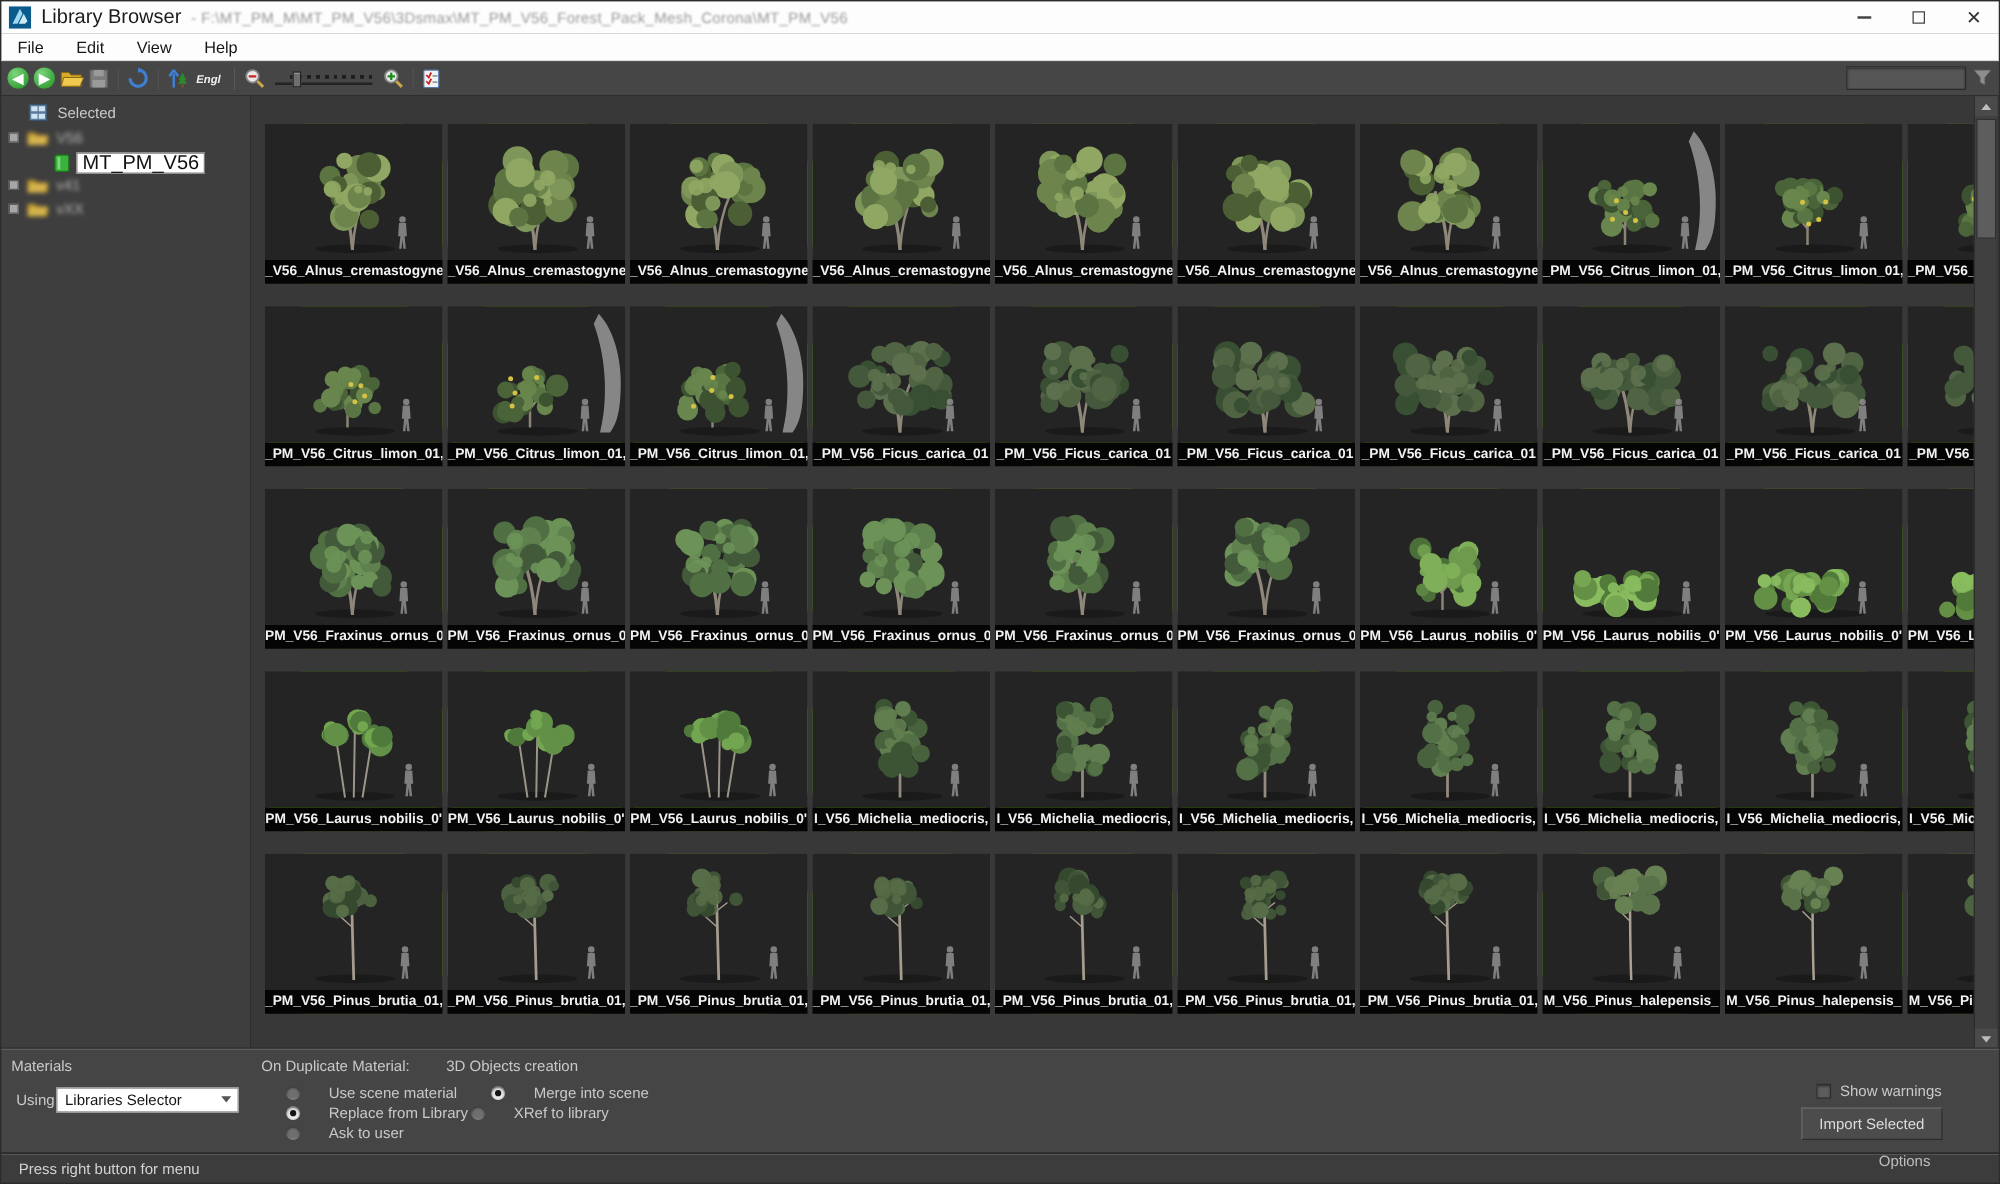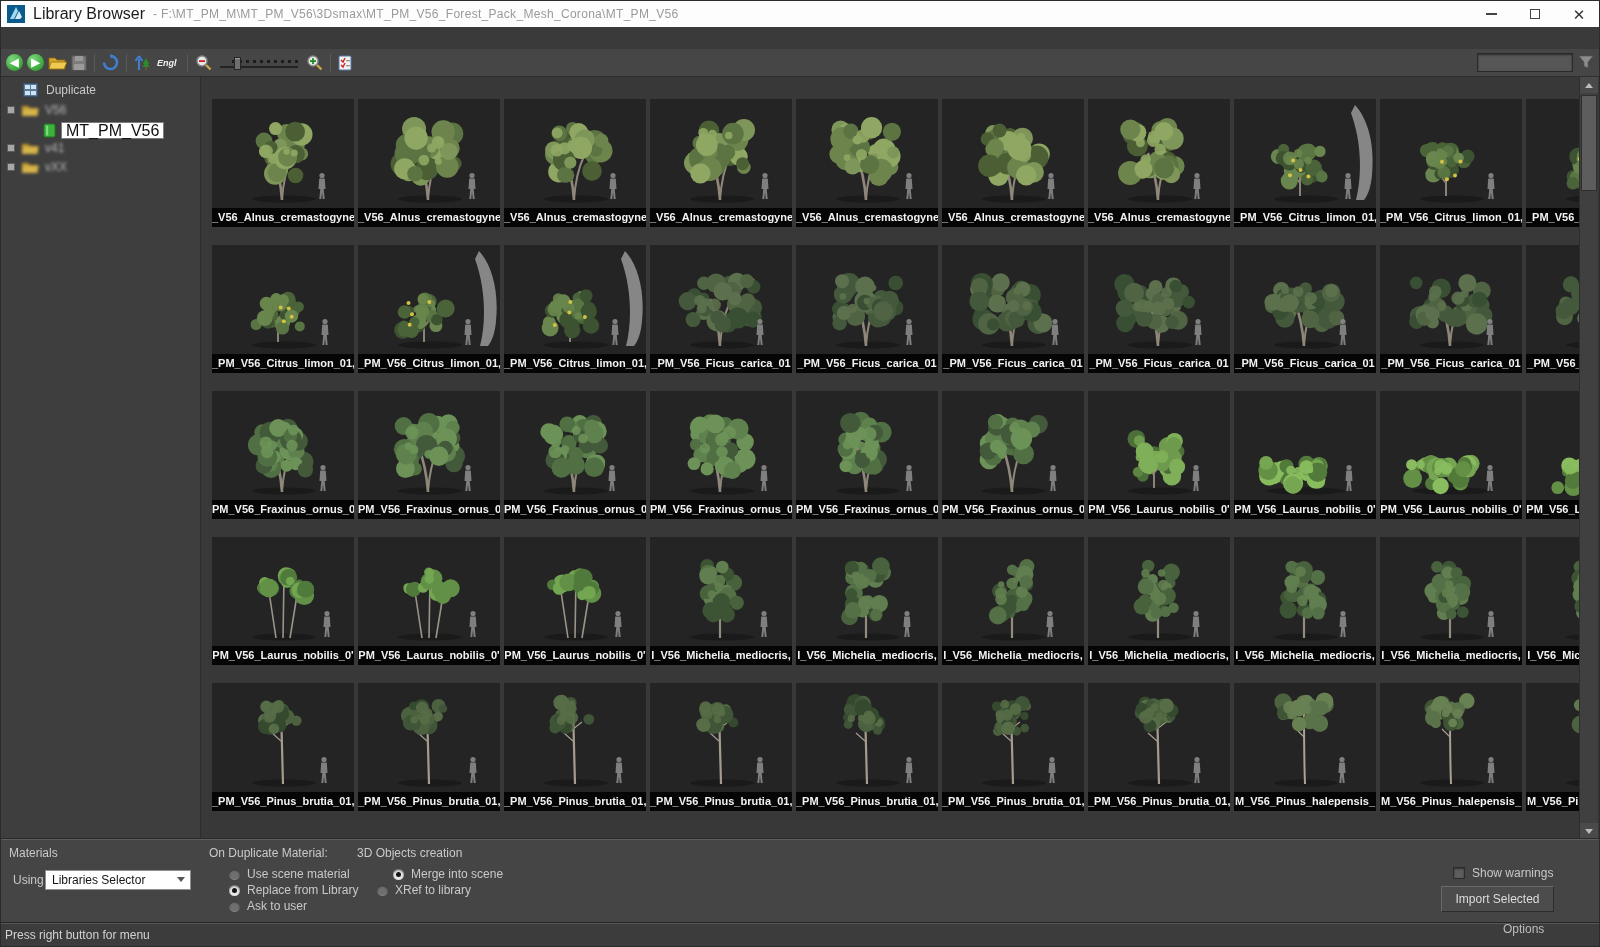--- a/index.html
+++ b/index.html
@@ -53,30 +53,30 @@
   .sb-btn { position:absolute; left:0; width:18px; height:16px; background:#4a4a4a; display:flex; align-items:center; justify-content:center; }
   .sb-up { top:0; } .sb-down { bottom:0; }
   .tri-up { width:0; height:0; border-left:4px solid transparent; border-right:4px solid transparent; border-bottom:5px solid #bdbdbd; }
   .tri-down { width:0; height:0; border-left:4px solid transparent; border-right:4px solid transparent; border-top:5px solid #bdbdbd; }
   .sb-thumb { position:absolute; left:1px; top:18px; width:16px; height:96px; background:#5d5d5d; border:1px solid #2e2e2e; }
   
   .footer { position:absolute; left:0; top:838px; width:1600px; height:83px; background:#454545; border-top:1px solid #5e5e5e; box-shadow:0 -1px 0 #2a2a2a; font-size:12px; color:#c9c9c9; }
   .flabel { position:absolute; white-space:nowrap; }
   .dropdown { position:absolute; left:44px; top:30px; width:146px; height:20px; background:#fff; border:1px solid #8f8f8f; color:#151515; font-size:12px; display:flex; align-items:center; padding:0 6px; cursor:pointer; }
   .dropdown .chev { position:absolute; right:5px; top:6px; width:0; height:0; border-left:4px solid transparent; border-right:4px solid transparent; border-top:5px solid #555; }
-  .radio-row { position:absolute; display:flex; align-items:center; gap:7px; cursor:pointer; }
+  .radio-row { position:absolute; display:flex; align-items:center; gap:23px; cursor:pointer; }
   .radio { position:relative; width:11px; height:11px; border-radius:50%; background:#6f6f6f; box-shadow:inset 0 1px 2px rgba(0,0,0,.65), inset 0 -1px 1px rgba(255,255,255,.18); }
   .radio-row.sel .radio { background:#e9e9e9; }
   .radio-row.sel .radio::after { content:""; position:absolute; left:3px; top:3px; width:5px; height:5px; border-radius:50%; background:#141414; }
   .check-row { position:absolute; display:flex; align-items:center; gap:7px; cursor:pointer; }
   .checkbox { width:12px; height:12px; background:#5d5d5d; border:1px solid #2c2c2c; box-shadow:inset 0 1px 2px rgba(0,0,0,.5); }
   .push-btn { position:absolute; left:1440px; top:46px; width:113px; height:26px; background:#4c4c4c; border:1px solid #6a6a6a; border-bottom-color:#2c2c2c; border-right-color:#2c2c2c; color:#dcdcdc; font-size:12px; display:flex; align-items:center; justify-content:center; cursor:pointer; }
   .options-text { position:absolute; left:1502px; top:921px; font-size:12px; color:#bdbdbd; z-index:3; }
   
-  .statusbar { position:absolute; left:0; top:921px; width:1600px; height:24px; background:#3c3c3c; border-top:1px solid #262626; box-shadow:inset 0 1px 0 #565656; color:#d2d2d2; font-size:12px; display:flex; align-items:center; padding-left:4px; }
+  .statusbar { position:absolute; left:0; top:921px; width:1600px; height:24px; background:#3c3c3c; border-top:1px solid #262626; box-shadow:inset 0 1px 0 #565656; color:#d2d2d2; font-size:12px; display:flex; align-items:center; padding-left:14px; }
   .bottomstrip { position:absolute; left:0; top:945px; width:1600px; height:2px; background:#101010; }
   
   .watermark { position:absolute; right:64px; top:896px; z-index:5; font-size:31px; color:#dedede; letter-spacing:1px;
       text-shadow:0 0 3px rgba(0,0,0,.9), 0 1px 2px rgba(0,0,0,.85); pointer-events:none; }
 </style>
 </head>
 <body>
 
 <div id="app">
 
@@ -96,20 +96,26 @@
         </div>
       <div class="wbtn">
           <span class="max"></span>
         </div>
       <div class="wbtn">
           <span class="cls">✕</span>
         </div>
     </div>
   </div>
 
+  <div class="menubar">
+    <span class="menu-item">File</span>
+    <span class="menu-item">Edit</span>
+    <span class="menu-item">View</span>
+    <span class="menu-item">Help</span>
+  </div>
 
   <div class="toolbar">
     <div class="tb" style="margin-left:5px">
         <span class="circle-btn back">◀</span>
       </div>
     <div class="tb">
         <span class="circle-btn fwd">▶</span>
       </div>
     <div class="tb">
       <svg width="19" height="15" viewBox="0 0 19 15">
@@ -182,21 +188,21 @@
 
   <div class="sidebar">
     <div class="tree-row" style="left:22px; top:6px;">
       <svg width="15" height="14" viewBox="0 0 15 14" style="margin-right:8px">
           <rect x="0.5" y="0.5" width="14" height="13" fill="#5a7a9a" stroke="#39536e"></rect>
           <rect x="2" y="2" width="5" height="4" fill="#cfe3f2"></rect>
           <rect x="8" y="2" width="5" height="4" fill="#cfe3f2"></rect>
           <rect x="2" y="8" width="5" height="4" fill="#cfe3f2"></rect>
           <rect x="8" y="8" width="5" height="4" fill="#cfe3f2"></rect>
         </svg>
-      <span>Duplicate</span>
+      <span>Selected</span>
     </div>
     <div class="tree-row" style="left:6px; top:26px;">
       <span class="toggle"></span>
       <span class="blurred" style="display:flex;align-items:center;">
         <svg width="18" height="13" viewBox="0 0 18 13" style="margin-right:6px">
             <path d="M1,2 L7,2 L9,4 L17,4 L17,12 L1,12 Z" fill="#d8a829"></path>
             <path d="M2,5 L18,5 L15,12 L1,12 Z" fill="#f0c94f"></path>
           </svg>
         <span>V56</span>
       </span>

